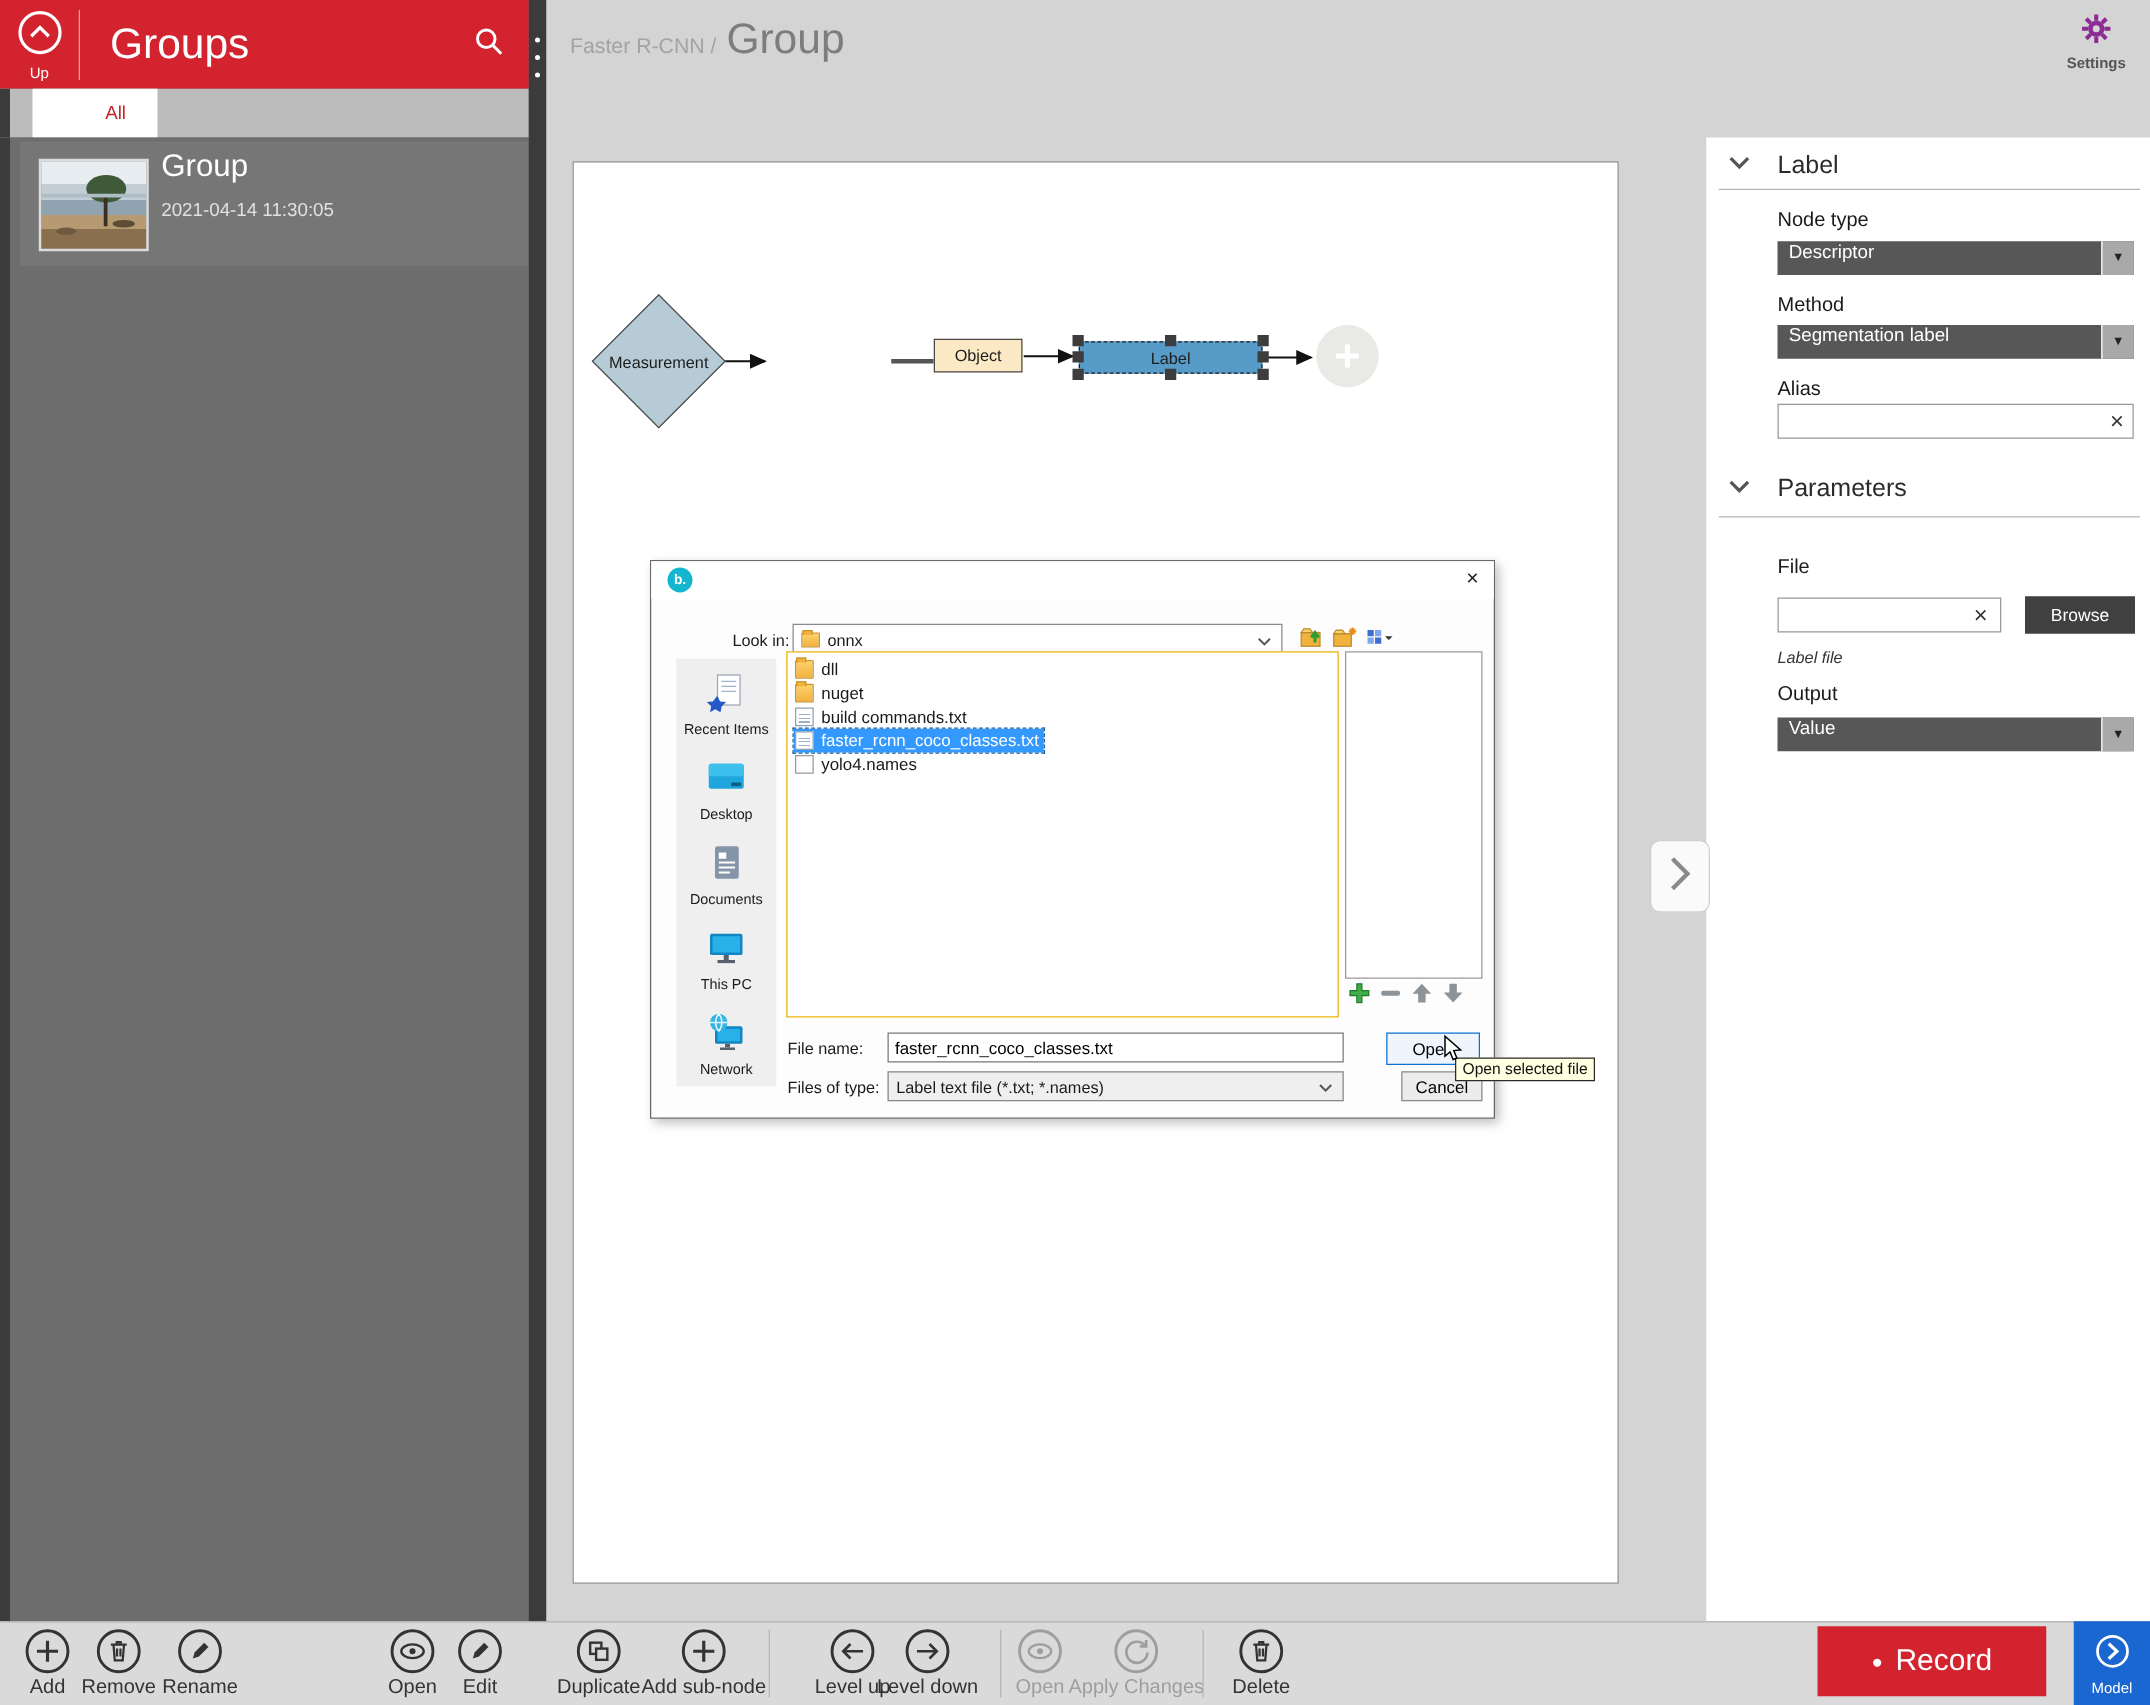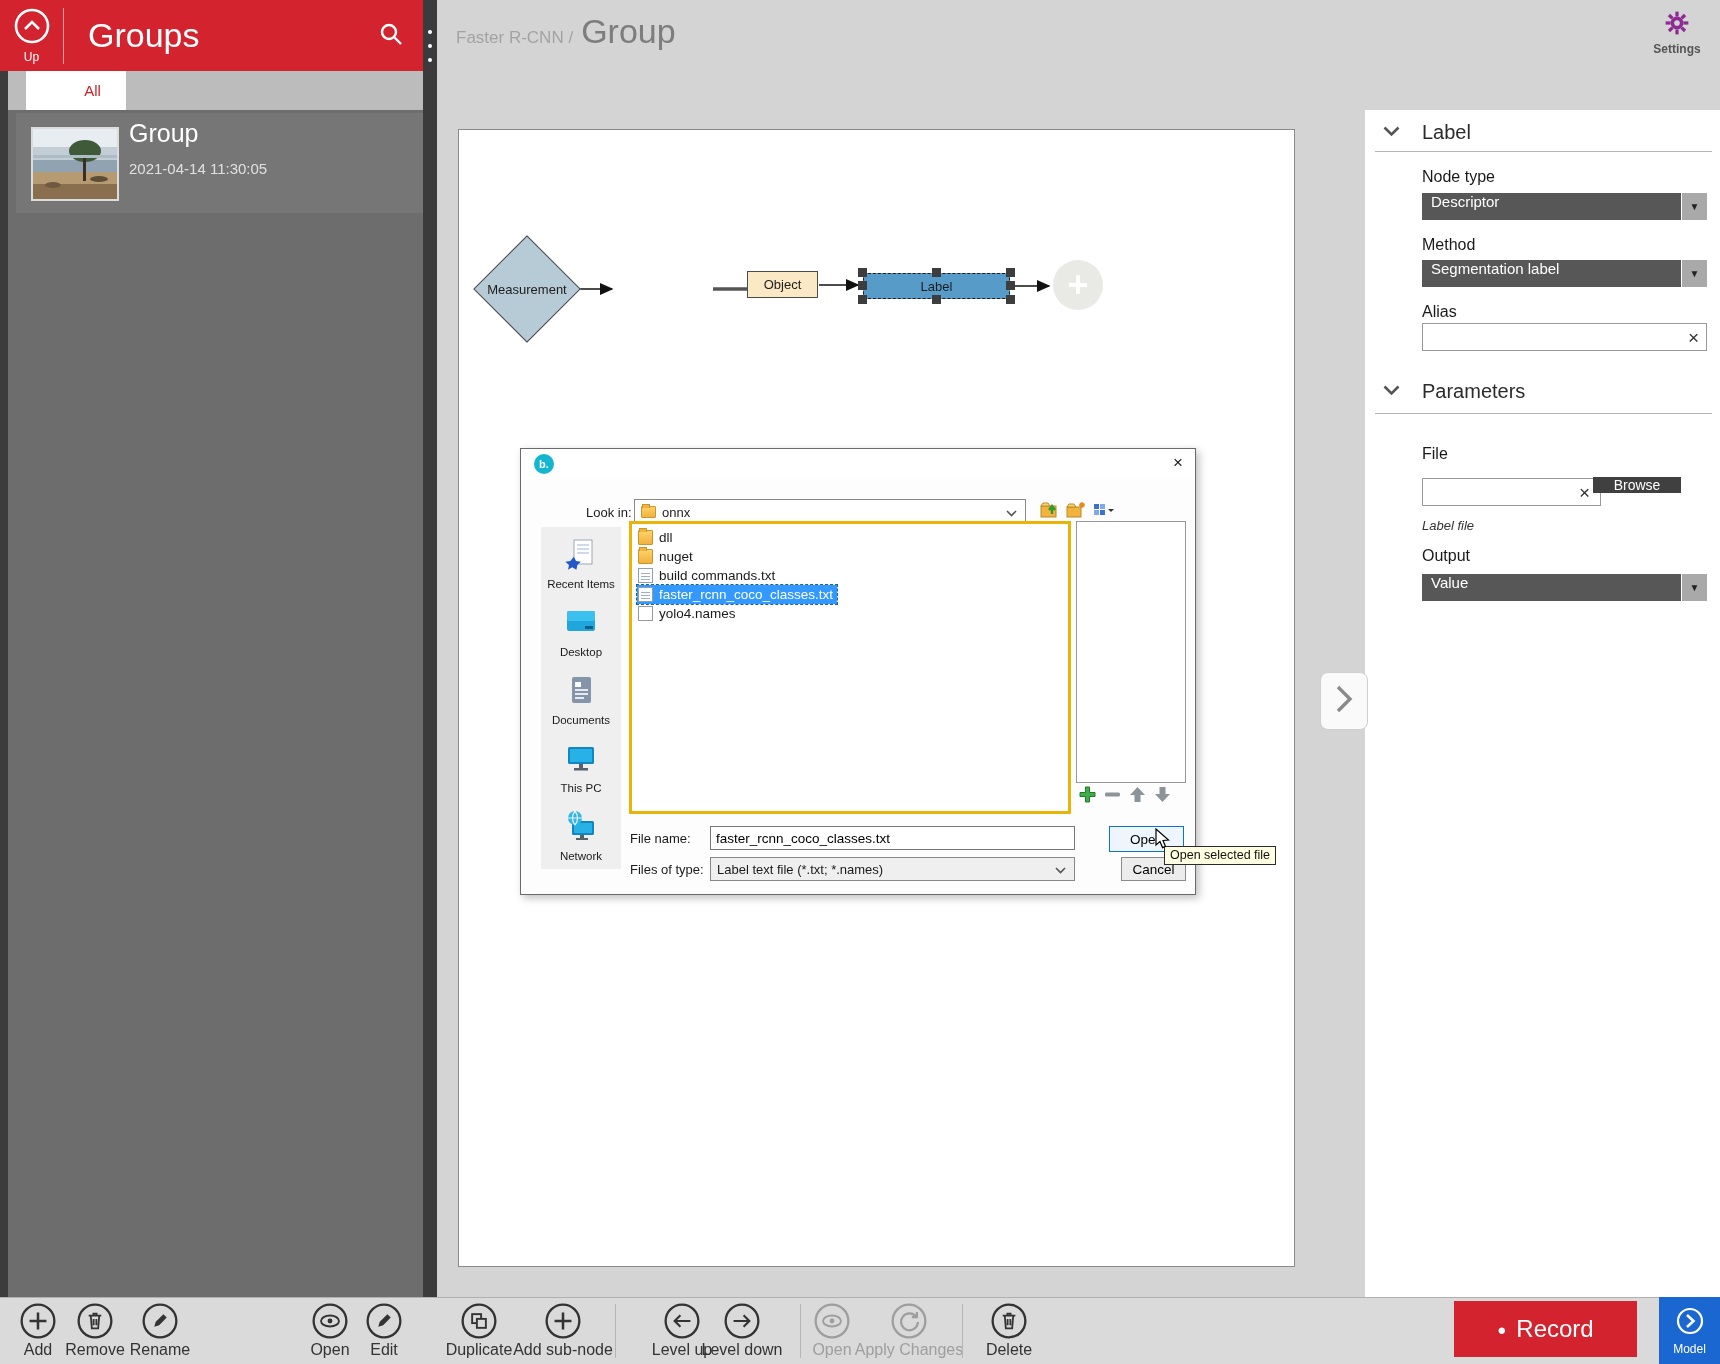--- a/index.html
+++ b/index.html
@@ -52,39 +52,39 @@
   
   .panel { position:absolute; left:1365px; top:110px; width:355px; height:1187px; background:#fff; }
   .sect-head { position:absolute; left:18px; display:flex; align-items:center; cursor:pointer; }
   .sect-title { font-size:20px; color:#2b2b2b; margin-left:22px; }
   .sect-hr { position:absolute; left:10px; width:337px; border-top:1px solid #b5b5b5; }
   .fld-label { position:absolute; left:57px; font-size:16px; color:#1a1a1a; }
   .dd { position:absolute; left:57px; width:285px; height:27px; background:#575757; color:#fff; font-size:15px; display:flex; align-items:flex-start; padding-left:9px; cursor:pointer; }
   .dd .dd-arrow { position:absolute; right:0; top:0; bottom:0; width:26px; background:#a9a9a9; border-left:1px solid #fff; display:flex; align-items:center; justify-content:center; color:#222; font-size:10px; }
   .txt-input { position:absolute; left:57px; width:285px; height:28px; background:#fff; border:1px solid #999; font-size:14px; padding:0 26px 0 6px; font-family:"Liberation Sans",sans-serif; }
   .clear-x { position:absolute; font-size:19px; color:#333; cursor:pointer; line-height:1; }
-  .browse-btn { position:absolute; left:228px; width:88px; height:16px; background:#404040; color:#fff; font-size:14px; border:none; cursor:pointer; font-family:"Liberation Sans",sans-serif; }
+  .browse-btn { position:absolute; left:255px; width:88px; height:30px; background:#404040; color:#fff; font-size:14px; border:none; cursor:pointer; font-family:"Liberation Sans",sans-serif; }
   .caption-italic { position:absolute; left:57px; font-size:13px; font-style:italic; color:#333; }
   .expander { position:absolute; left:1320px; top:672px; width:48px; height:58px; background:#fafafa; border:1px solid #cfcfcf; border-radius:8px; display:flex; align-items:center; justify-content:center; cursor:pointer; z-index:20; }
 
   
   .dialog { position:absolute; left:520px; top:448px; width:676px; height:447px; background:#fdfdfd; border:1px solid #6a6a6a; box-shadow:3px 3px 8px rgba(0,0,0,.25); z-index:50; font-size:13px; color:#1a1a1a; }
   .dlg-title { position:absolute; left:0; top:0; width:100%; height:30px; background:#fff; }
   .dlg-logo { position:absolute; left:13px; top:5px; width:20px; height:20px; border-radius:50%; background:#13b5cf; color:#fff; font-size:11px; font-weight:bold; display:flex; align-items:center; justify-content:center; }
   .dlg-close { position:absolute; right:12px; top:4px; font-size:17px; color:#222; cursor:pointer; }
   .lookin-label { position:absolute; left:65px; top:56px; }
   .combo { position:absolute; left:113px; top:50px; width:392px; height:26px; background:#fff; border:1px solid #8a8a8a; display:flex; align-items:center; padding:0 6px; cursor:pointer; }
   .combo .cv { margin-left:6px; }
   .combo .chev { position:absolute; right:8px; }
   .dlg-tools { position:absolute; left:518px; top:51px; display:flex; gap:7px; }
   .dlg-tool { width:20px; height:22px; cursor:pointer; }
   .places { position:absolute; left:20px; top:78px; width:80px; height:342px; background:#efefef; display:flex; flex-direction:column; align-items:center; padding-top:10px; gap:15px; }
   .place { display:flex; flex-direction:column; align-items:center; cursor:pointer; width:80px; }
   .place .lbl { font-size:11.5px; margin-top:4px; color:#1a1a1a; }
-  .filelist { position:absolute; left:108px; top:72px; width:442px; height:293px; background:#fff; border:3px solid #eab308; padding:4px 0 0 5px; }
+  .filelist { position:absolute; left:108px; top:72px; width:442px; height:293px; background:#fff; border:1px solid #eab308; padding:4px 0 0 5px; }
   .frow { display:flex; align-items:center; height:19px; font-size:13.5px; cursor:pointer; width:max-content; padding:0 4px 0 1px; }
   .frow .ficon { width:15px; height:15px; margin-right:6px; flex:0 0 15px; }
   .frow.selected { background:#3399ff; color:#fff; outline:1px dashed #1b5f9e; }
   .icon-folder { background:linear-gradient(#fdd26a,#f2b23e); border:1px solid #c9952f; border-radius:1px; position:relative; }
   .icon-folder::before { content:""; position:absolute; left:0; top:-3px; width:6px; height:3px; background:#f2b23e; border:1px solid #c9952f; border-bottom:none; }
   .icon-text { background:#fff; border:1px solid #8fa0b5; background-image:repeating-linear-gradient(to bottom, transparent 0 2px, #9cb0c8 2px 3px); background-size:9px 100%; background-position:2px 2px; background-repeat:no-repeat; }
   .icon-file { background:#fff; border:1px solid #999; }
   .preview { position:absolute; left:555px; top:72px; width:110px; height:262px; background:#fff; border:1px solid #999; }
   .listbtns { position:absolute; left:558px; top:337px; display:flex; gap:8px; }
   .listbtns svg { cursor:pointer; }

